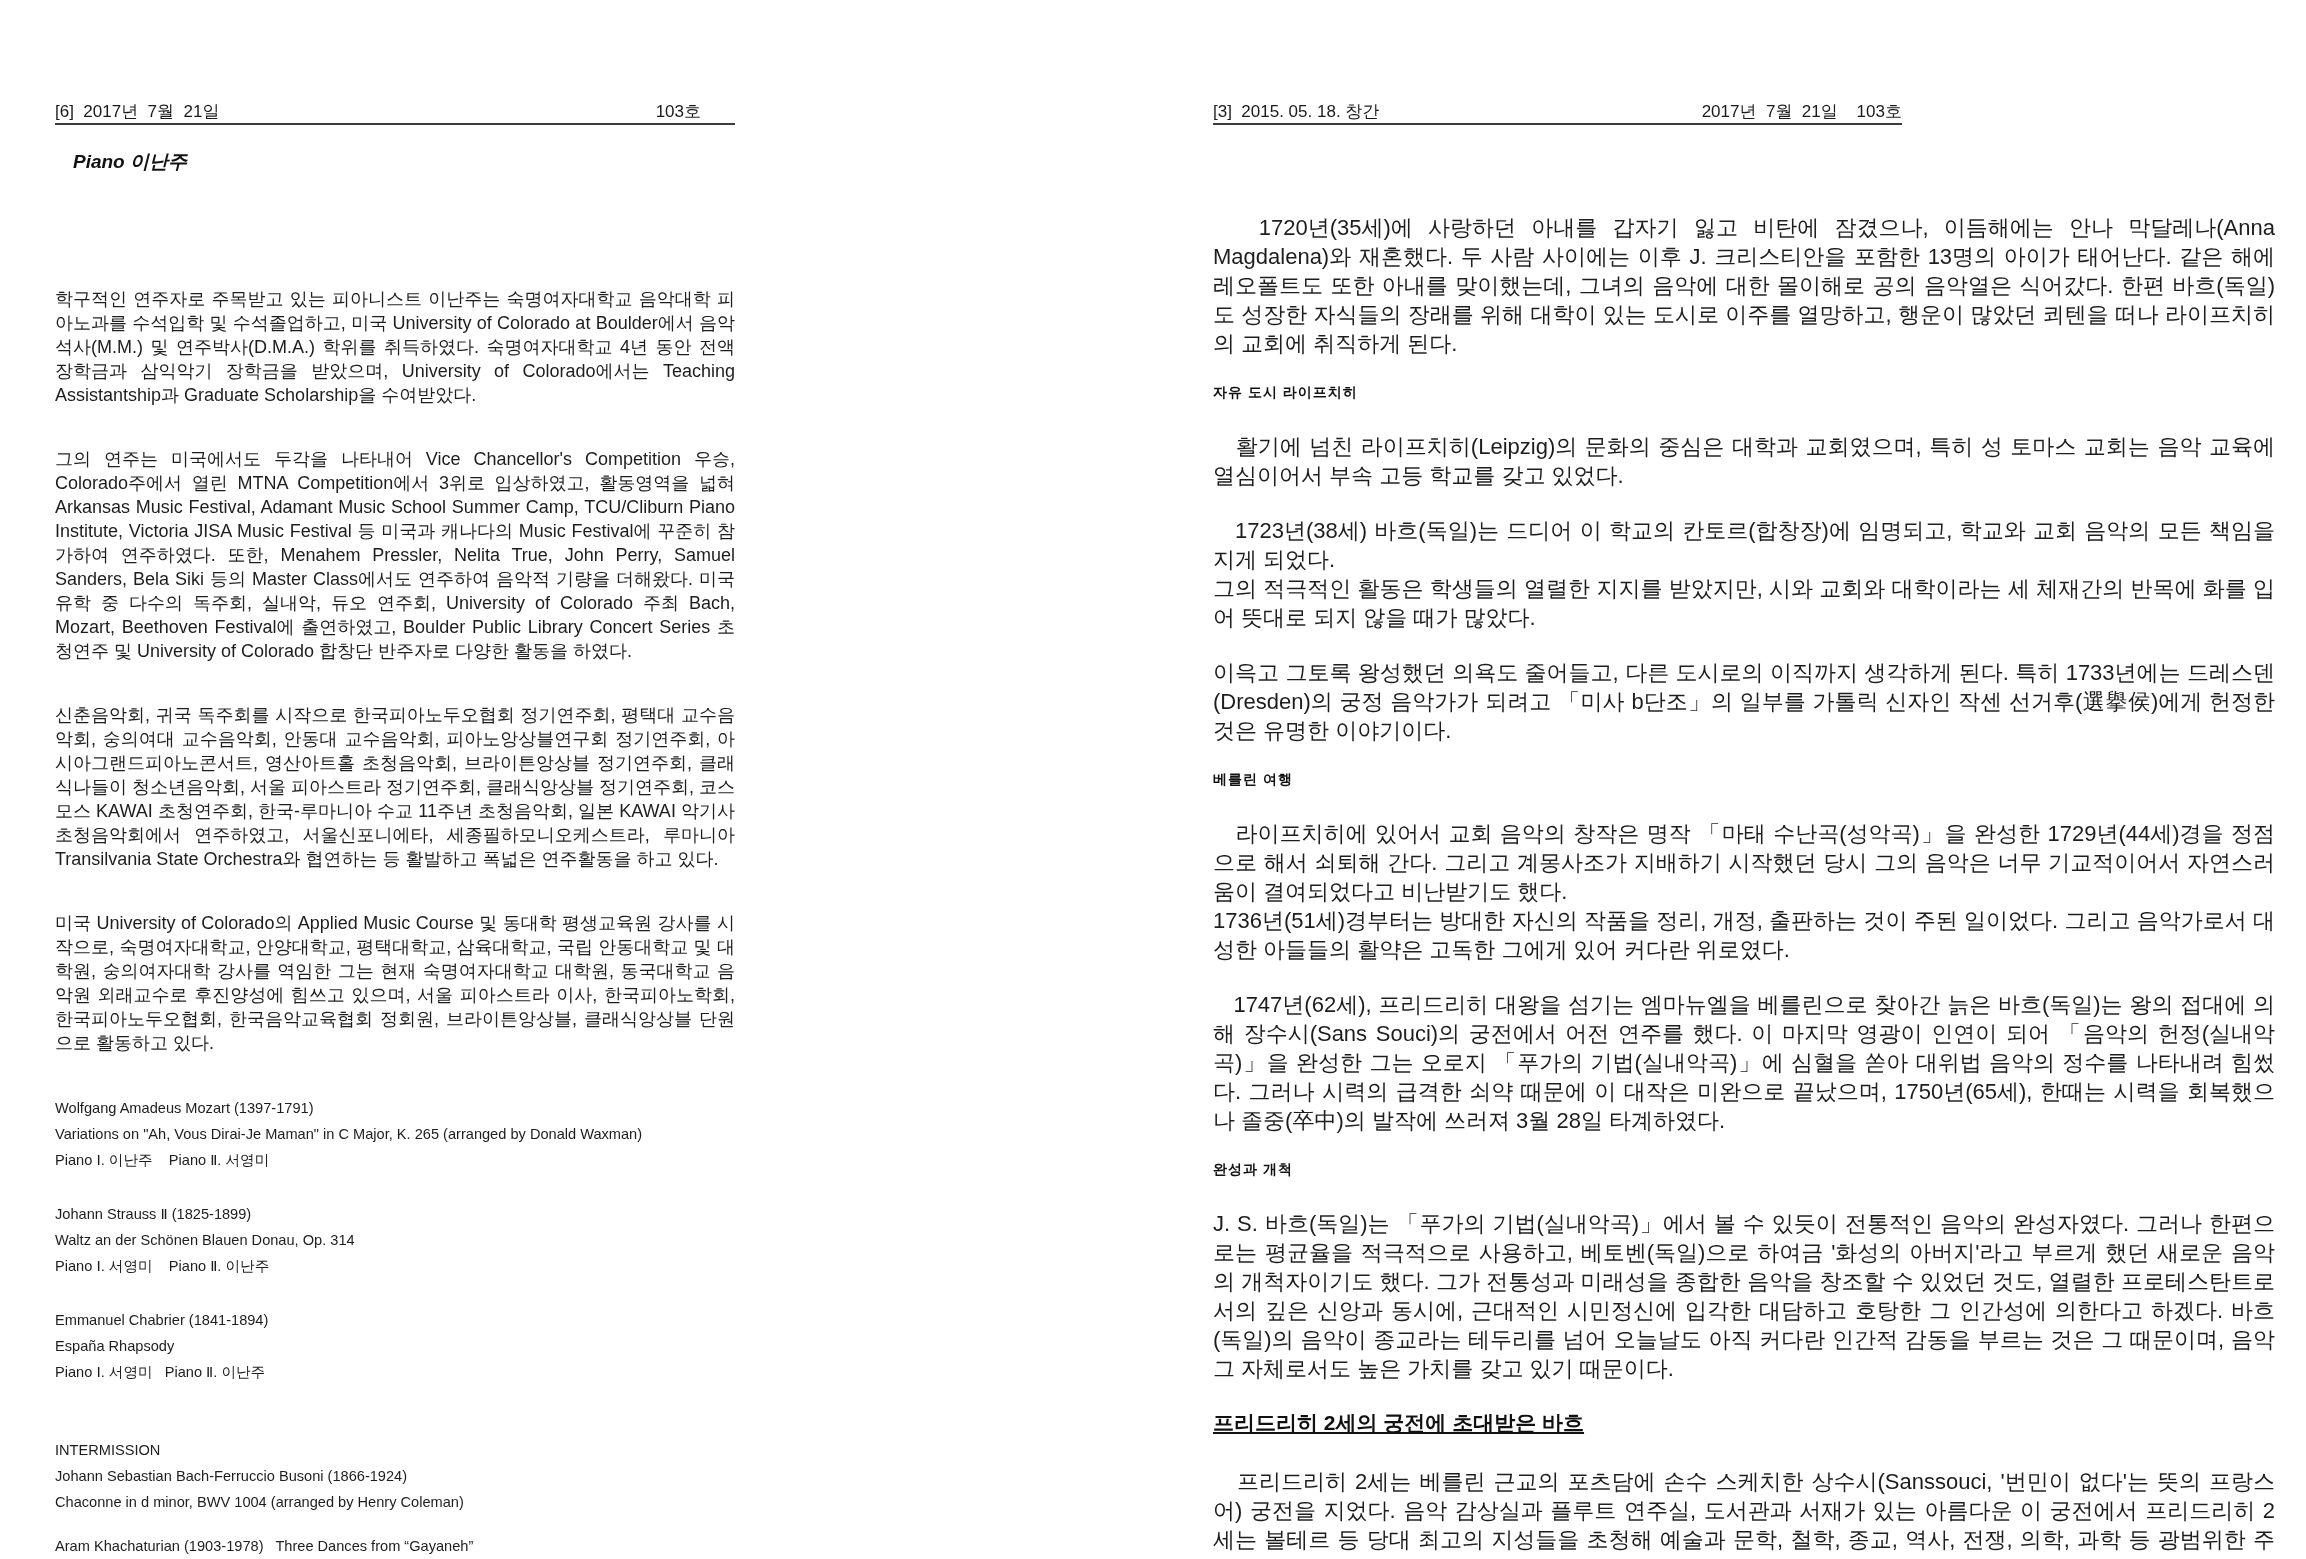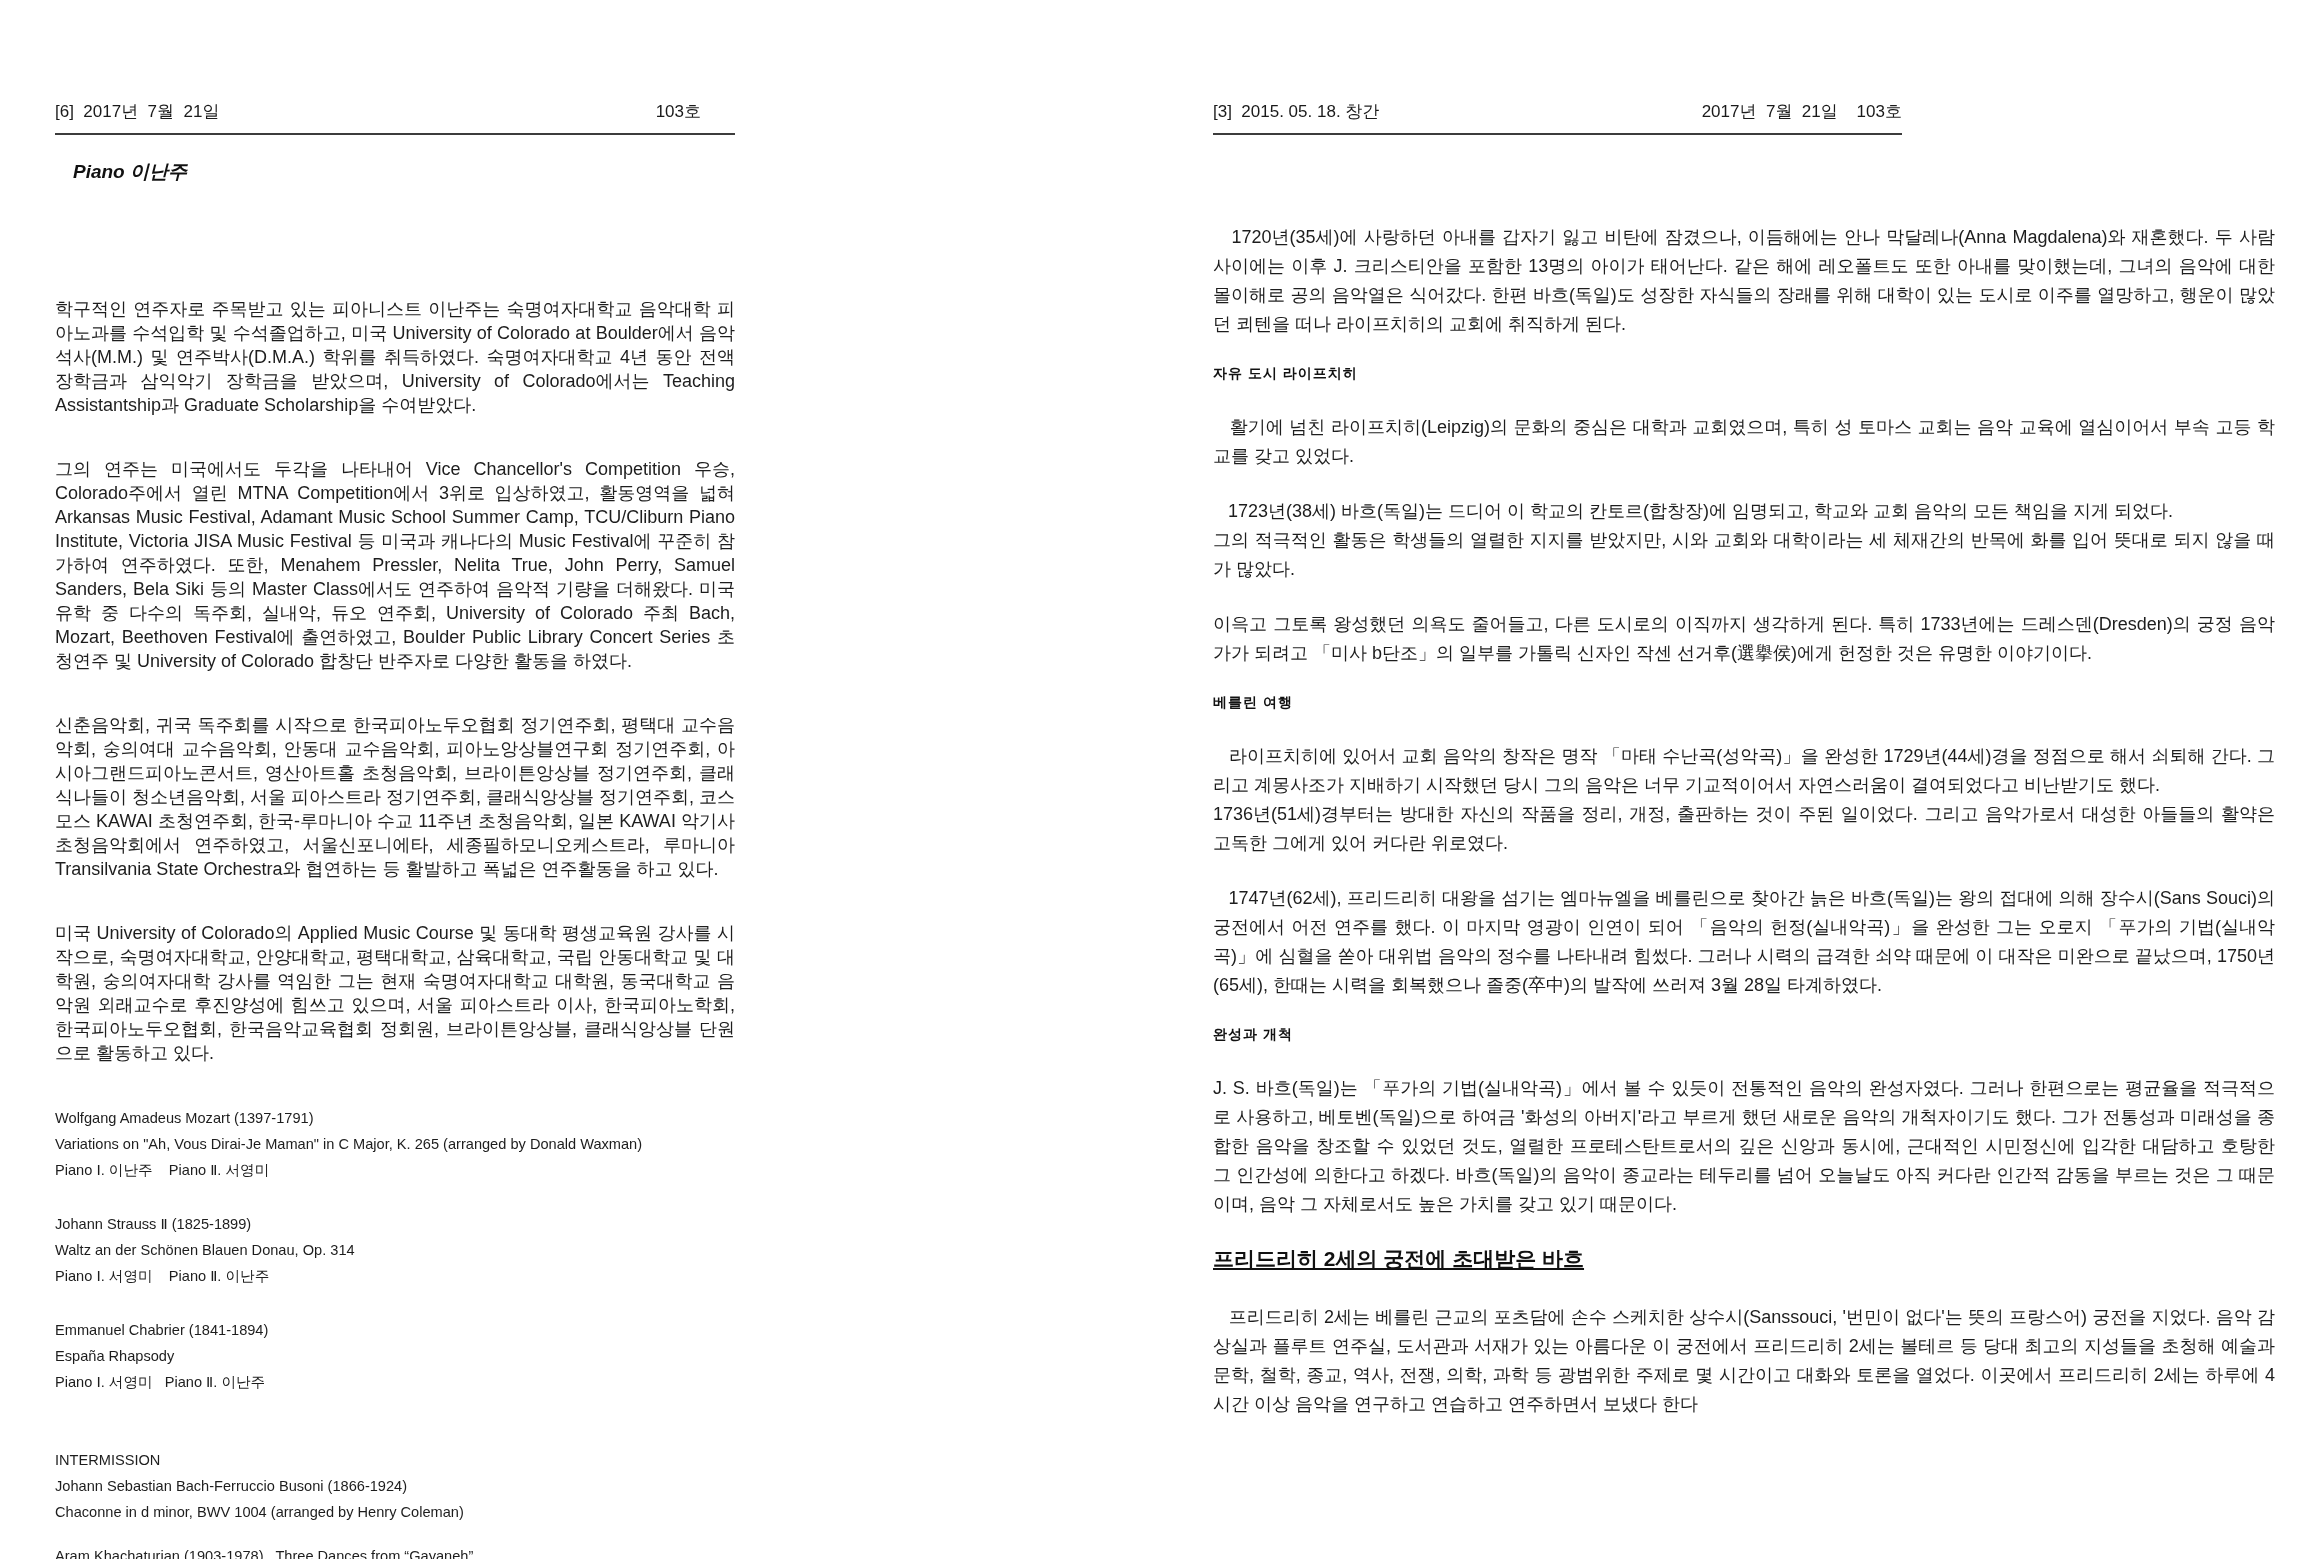--- a/index.html
+++ b/index.html
@@ -11,21 +11,20 @@
     position: relative;
     overflow: hidden;
   }
   .page { position: absolute; top: 100px; }
   .page-left  { left: 55px;  width: 680px; }
   .page-right { left: 1213px; width: 1062px; }
 
   .page-header {
     display: flex; justify-content: space-between; align-items: flex-end;
     font-size: 17px; color: #1a1a1a;
-    padding-bottom: 10px;
     border-bottom: 2px solid #3c3c3c;
   }
   .page-header span { white-space: pre; }
   .page-right .page-header { width: 689px; }
   .page-left .page-header .hdr-right { padding-right: 34px; }
 
   .bio-title {
     font-size: 19px; font-weight: bold; color: #111;
     margin: 24px 0 0 18px;
     font-style: italic;
@@ -40,21 +39,21 @@
   .program { margin-top: 12px; }
   .pgroup { margin: 0 0 28px 0; }
   .pgroup.gap-large { margin-bottom: 52px; }
   .pgroup.gap-small { margin-bottom: 18px; }
   .pgroup p {
     font-size: 14.6px; line-height: 26px;
     margin: 0; white-space: pre-wrap;
   }
 
   .page-right p.rp {
-    font-size: 18px; line-height: 29px;
+    font-size: 22px; line-height: 29px;
     text-align: justify; white-space: pre-wrap;
     margin: 0 0 26px 0;
   }
   .page-right p.rp.intro { margin-top: 88px; }
   h2.rp-heading {
     font-size: 14px; font-weight: bold; color: #111;
     margin: 16px 0 30px 0; letter-spacing: 1px;
   }
   h2.rp-heading.small { font-size: 21px; letter-spacing: 0; text-decoration: underline; }
   section { margin: 0; }

